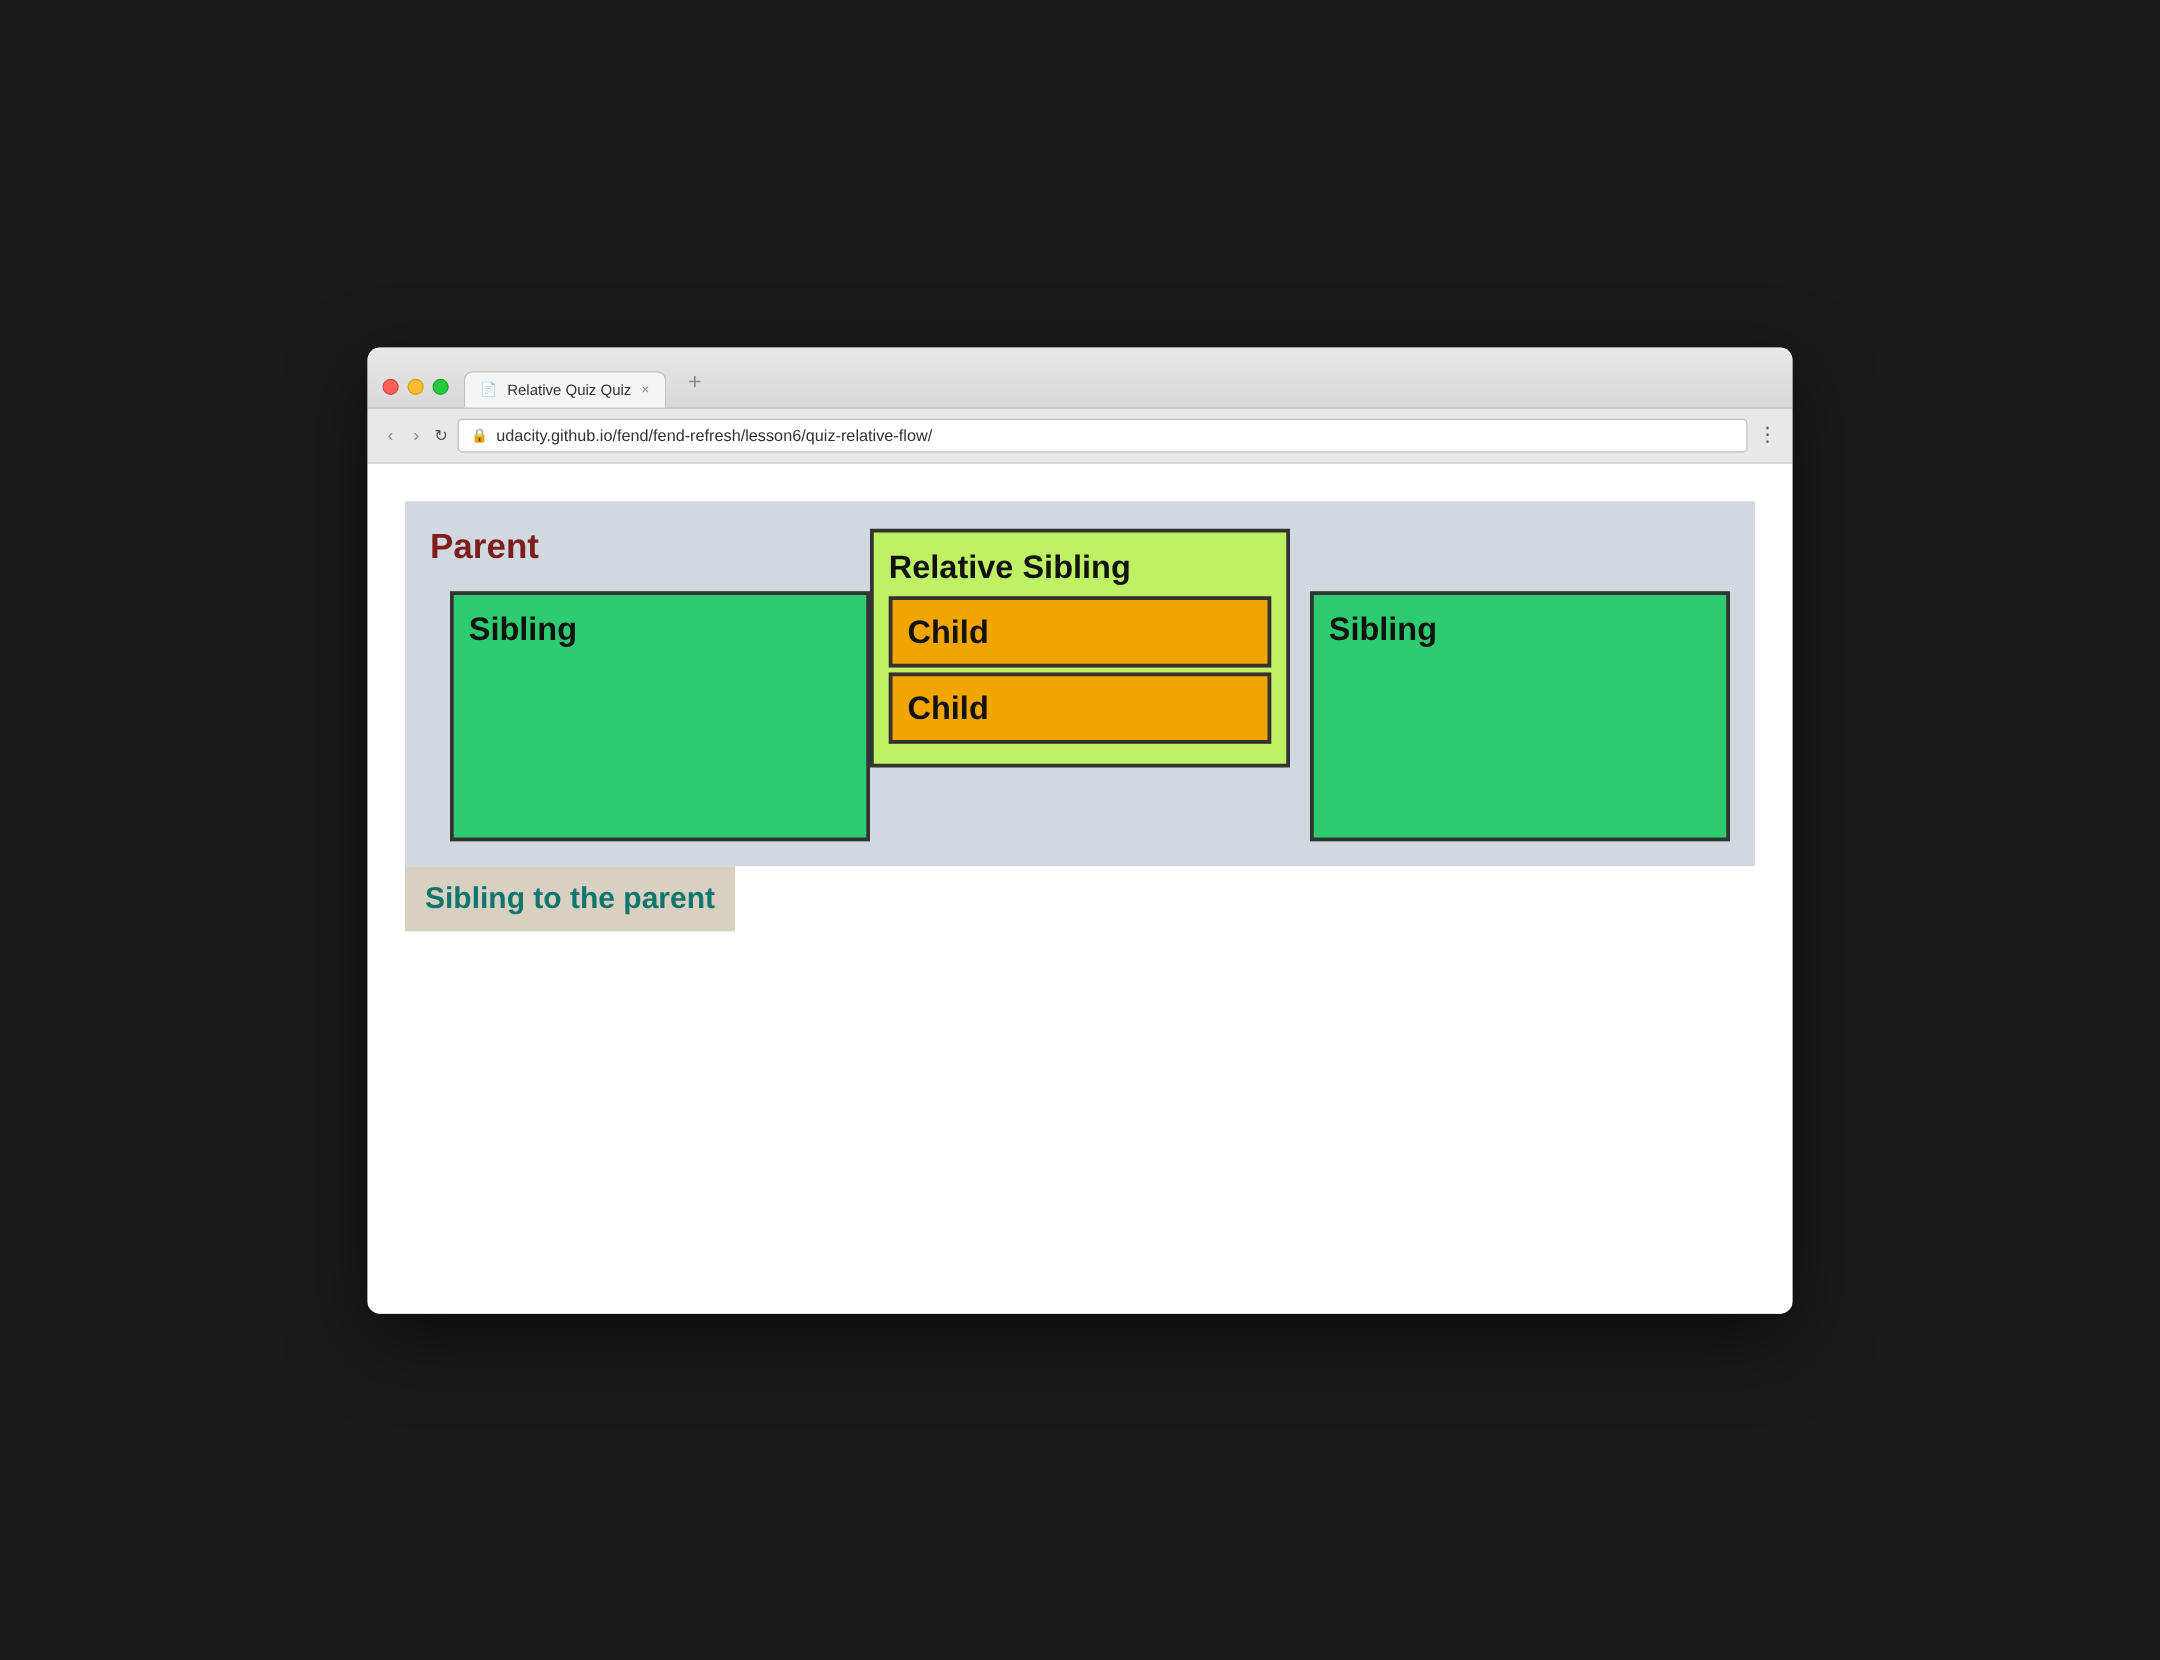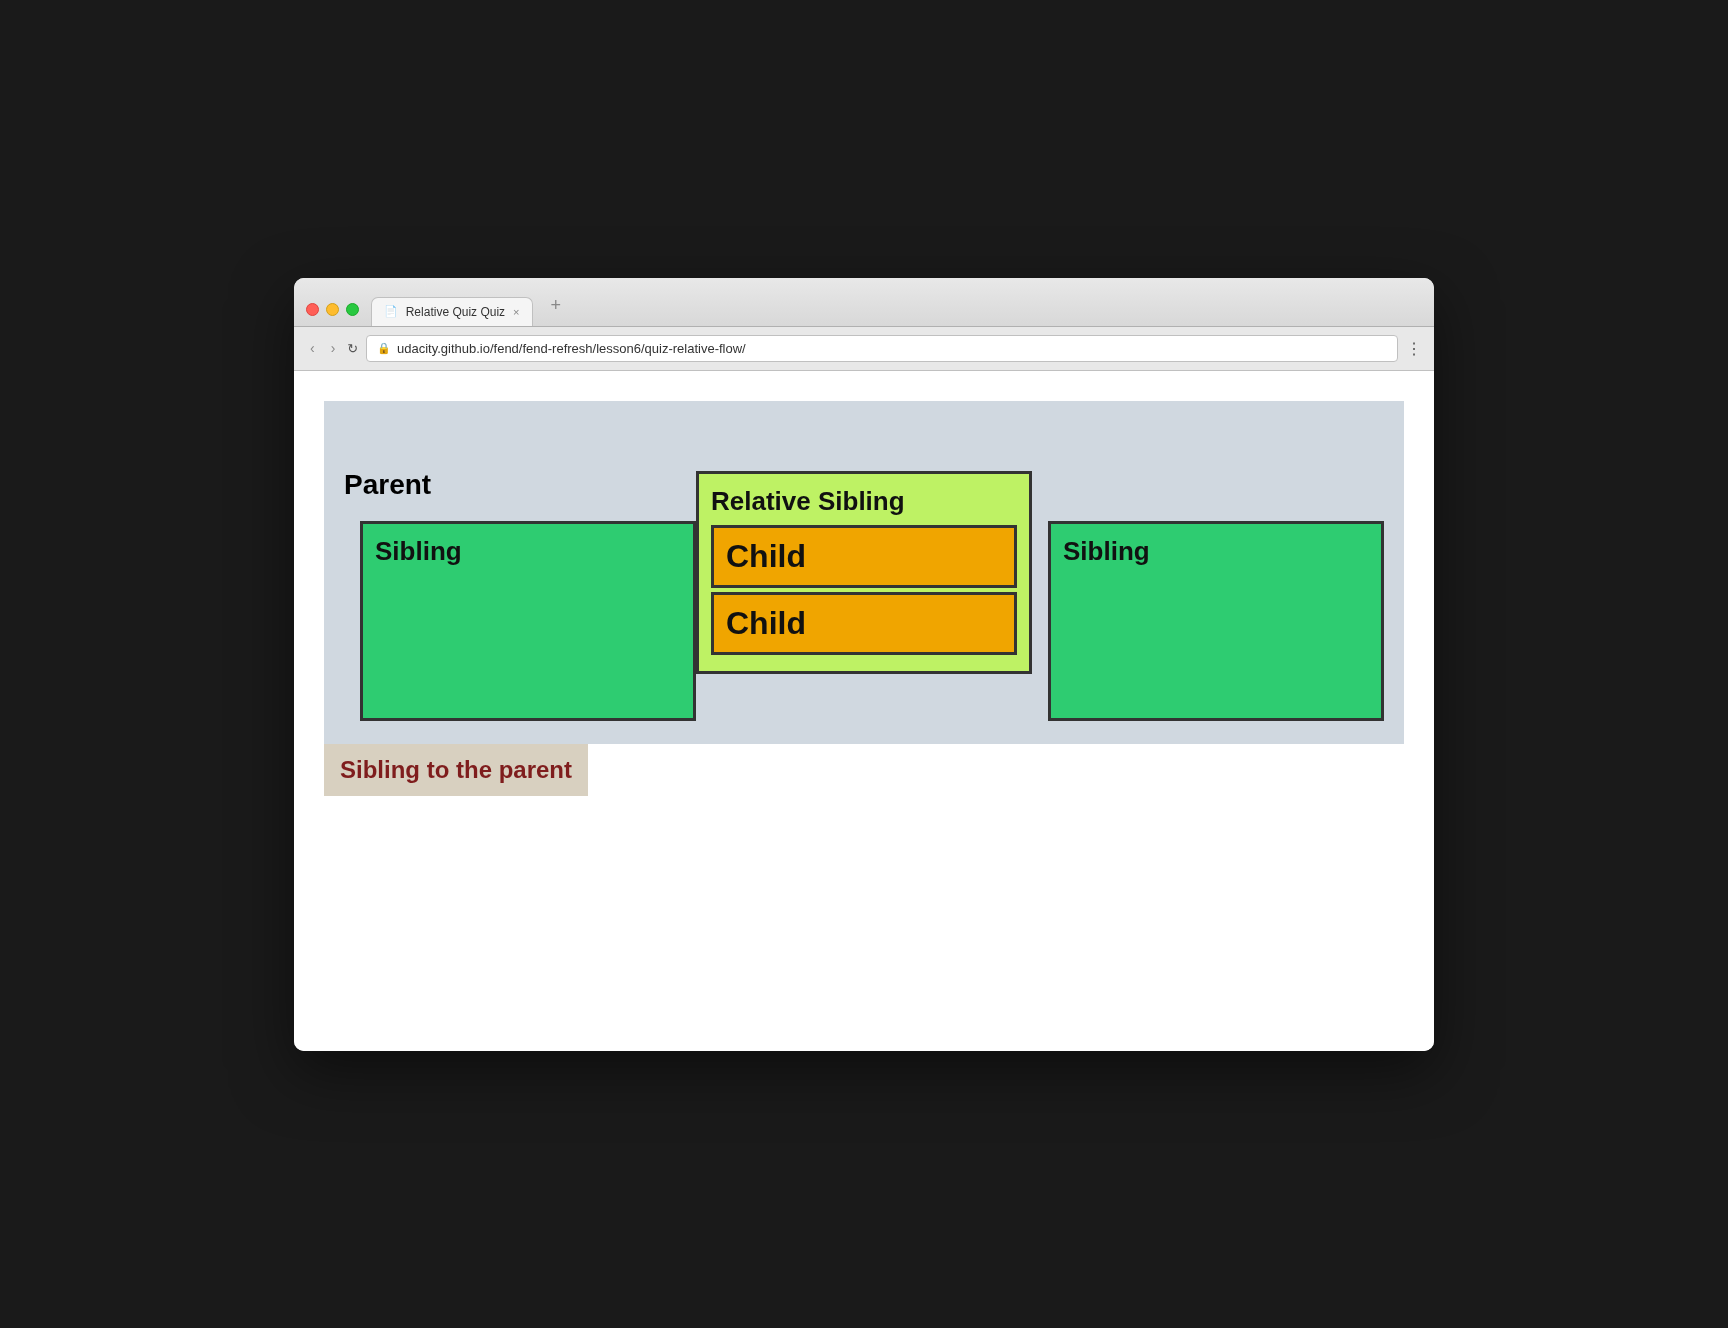--- a/index.html
+++ b/index.html
@@ -145,24 +145,23 @@
     .parent {
       background: #d0d8e0;
       padding: 20px;
       position: relative;
       margin-bottom: 0;
     }
 
     .parent-label {
       font-size: 28px;
       font-weight: bold;
-      color: #000000;
+      color: #7f1d1d;
       margin-bottom: 20px;
       display: block;
-      margin-top: 48px;
     }
 
     .siblings-row {
       display: flex;
       gap: 0;
       align-items: flex-start;
     }
 
     .sibling {
       background: #2ecc71;
@@ -190,32 +189,32 @@
 
     .relative-sibling-label {
       display: block;
       margin-bottom: 8px;
     }
 
     .child-box {
       background: #f0a500;
       border: 3px solid #333;
       padding: 10px 12px;
-      font-size: 32px;
+      font-size: 26px;
       font-weight: bold;
       color: #111;
       margin-bottom: 4px;
     }
 
     .sibling-to-parent {
       background: #d8d0c0;
       padding: 12px 16px;
       font-size: 24px;
       font-weight: bold;
-      color: #7f1d1d;
+      color: #0f766e;
       display: inline-block;
     }
   </style>
 </head>
 <body>
 
 <div class="browser-window">
 
   <div class="title-bar">
     <div class="traffic-lights">

